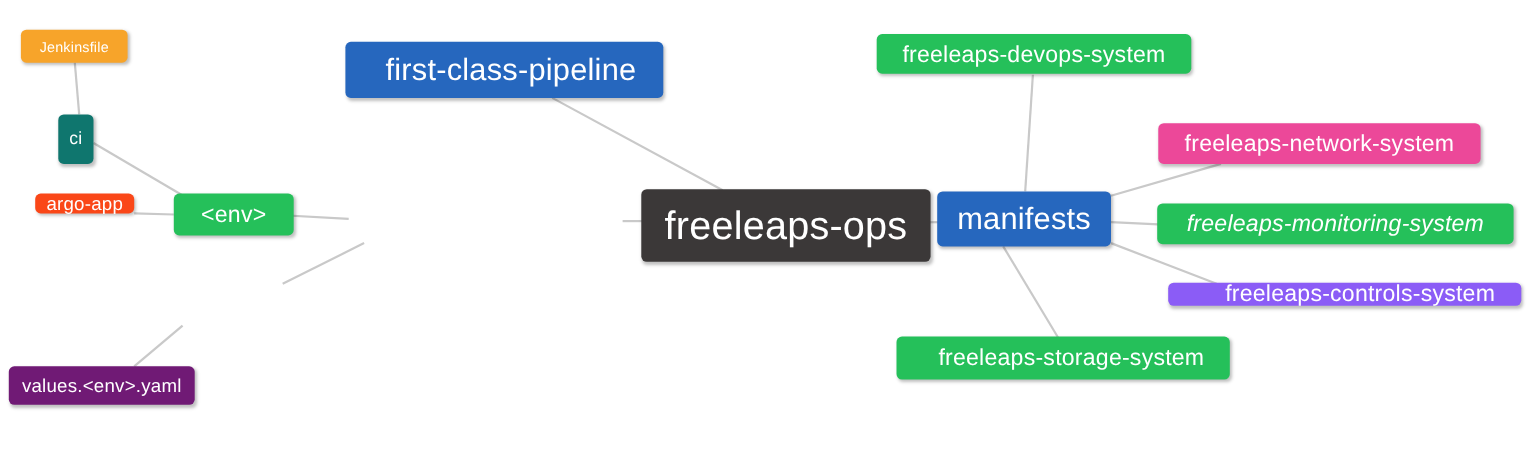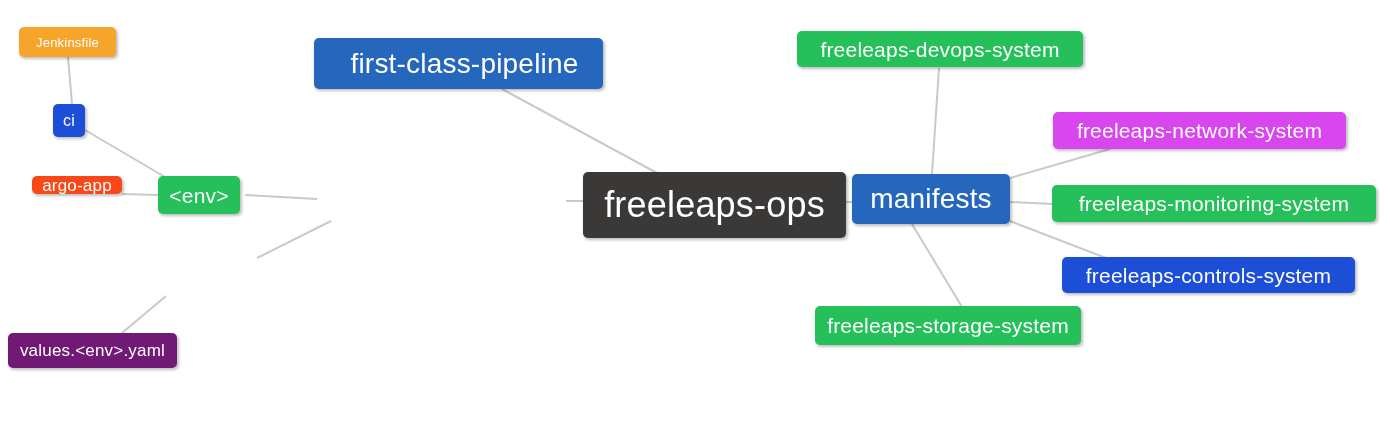--- a/index.html
+++ b/index.html
@@ -49,49 +49,49 @@
       <line x1="932" y1="174" x2="939" y2="68" stroke="#c9c9c9" stroke-width="2"></line>
       <line x1="1010" y1="178" x2="1110" y2="149" stroke="#c9c9c9" stroke-width="2"></line>
       <line x1="1010" y1="202" x2="1053" y2="204" stroke="#c9c9c9" stroke-width="2"></line>
       <line x1="1010" y1="221" x2="1106" y2="258" stroke="#c9c9c9" stroke-width="2"></line>
       <line x1="912" y1="224" x2="962" y2="307" stroke="#c9c9c9" stroke-width="2"></line>
     </svg>
 
   <div class="node" style="left: 19px; top: 27px; width: 97px; height: 30px; font-size: 13px; background: rgb(247, 164, 42);">
       <span>Jenkinsfile</span>
     </div>
-  <div class="node" style="left: 53px; top: 104px; width: 32px; height: 33px; font-size: 16px; background: #1d4ed8;">
+  <div class="node" style="left: 53px; top: 104px; width: 32px; height: 45px; font-size: 16px; background: #0f766e;">
       <span>ci</span>
     </div>
   <div class="node" style="left: 32px; top: 176px; width: 90px; height: 18px; font-size: 17px; background: rgb(250, 71, 24);">
       <span>argo-app</span>
     </div>
-  <div class="node" style="left: 158px; top: 176px; width: 82px; height: 38px; font-size: 21px; background: rgb(37, 192, 90); text-align: center;">
+  <div class="node" style="left: 158px; top: 176px; width: 109px; height: 38px; font-size: 21px; background: rgb(37, 192, 90); text-align: center;">
       <span>&lt;env&gt;</span>
     </div>
   <div class="node" style="left: 314px; top: 38px; width: 277px; height: 51px; font-size: 28px; background: rgb(38, 103, 190); padding-left: 12px;">
       <span>first-class-pipeline</span>
     </div>
   <div class="node" style="left: 583px; top: 172px; width: 263px; height: 66px; font-size: 36px; background: rgb(59, 56, 56);">
       <span>freeleaps-ops</span>
     </div>
   <div class="node" style="left: 852px; top: 174px; width: 158px; height: 50px; font-size: 28px; background: rgb(38, 103, 190);">
       <span>manifests</span>
     </div>
   <div class="node" style="left: 797px; top: 31px; width: 286px; height: 36px; font-size: 21px; background: rgb(37, 192, 90);">
       <span>freeleaps-devops-system</span>
     </div>
-  <div class="node" style="left: 1053px; top: 112px; width: 293px; height: 37px; font-size: 21px; background: #d946ef;">
+  <div class="node" style="left: 1053px; top: 112px; width: 293px; height: 37px; font-size: 21px; background: #ec4899;">
       <span>freeleaps-network-system</span>
     </div>
-  <div class="node" style="left: 1052px; top: 185px; width: 324px; height: 37px; font-size: 21px; background: rgb(37, 192, 90);">
+  <div class="node" style="left: 1052px; top: 185px; width: 324px; height: 37px; font-size: 21px; background: rgb(37, 192, 90); font-style: italic;">
       <span>freeleaps-monitoring-system</span>
     </div>
-  <div class="node" style="left: 1062px; top: 257px; width: 293px; height: 36px; font-size: 21px; background: #1d4ed8;">
+  <div class="node" style="left: 1062px; top: 257px; width: 293px; height: 21px; font-size: 21px; background: #8b5cf6; padding-left: 28px;">
       <span>freeleaps-controls-system</span>
     </div>
-  <div class="node" style="left: 815px; top: 306px; width: 266px; height: 39px; font-size: 21px; background: rgb(37, 192, 90);">
+  <div class="node" style="left: 815px; top: 306px; width: 288px; height: 39px; font-size: 21px; background: rgb(37, 192, 90); padding-left: 15px;">
       <span>freeleaps-storage-system</span>
     </div>
   <div class="node" style="left: 8px; top: 333px; width: 169px; height: 35px; font-size: 17px; background: #701a75;">
       <span>values.&lt;env&gt;.yaml</span>
     </div>
 </div>
 
 </body></html>

